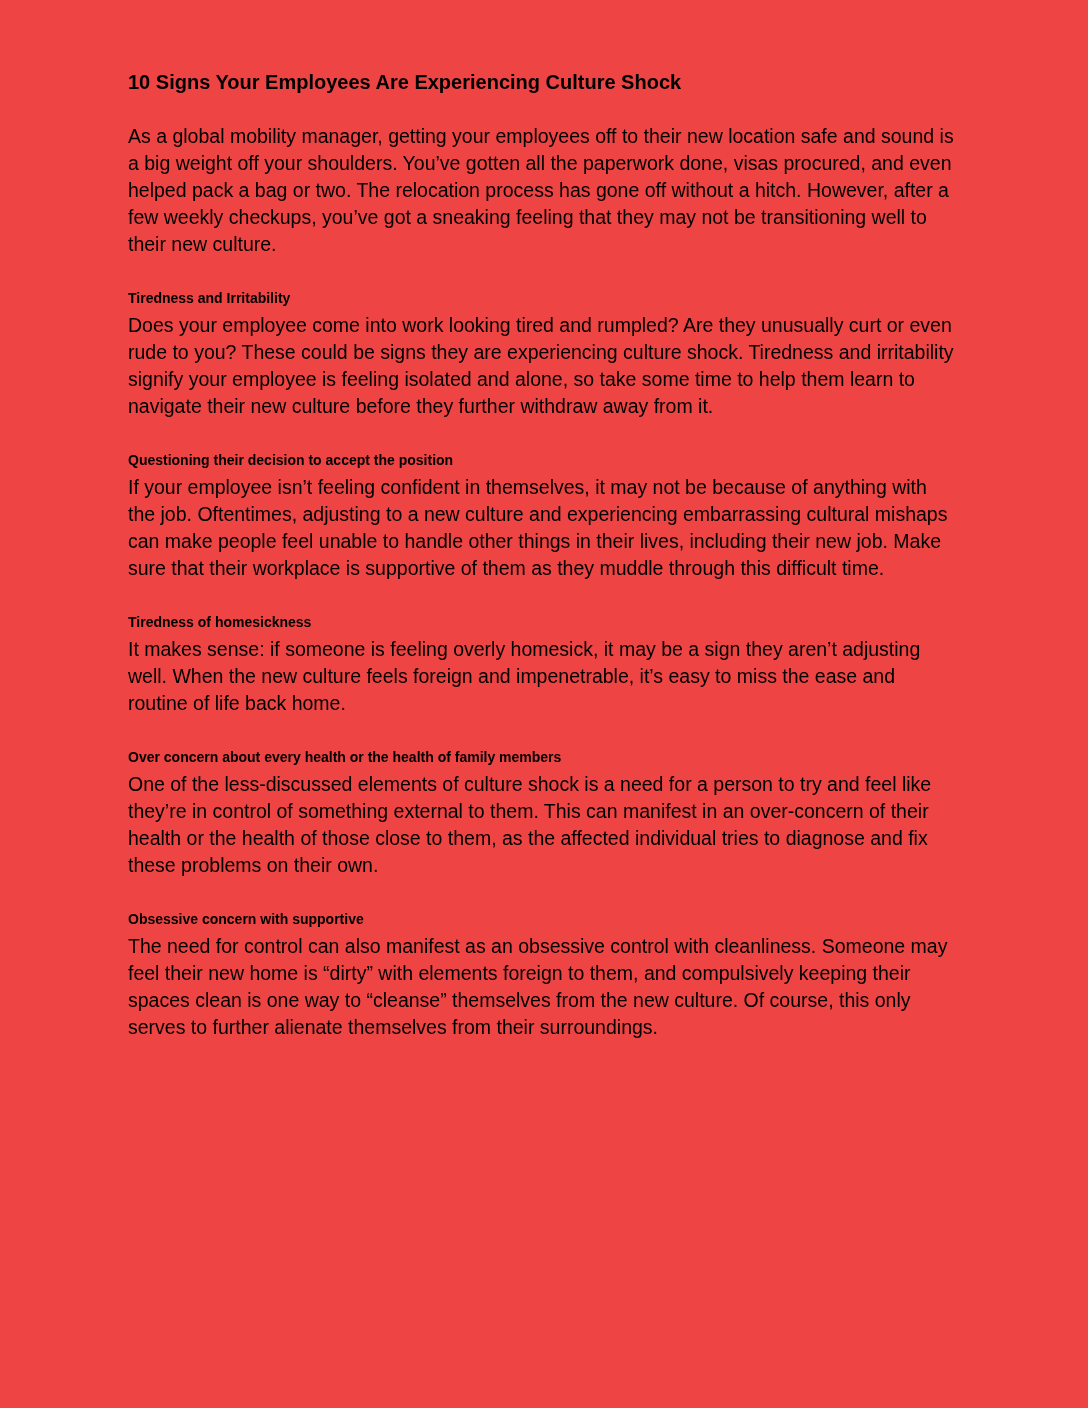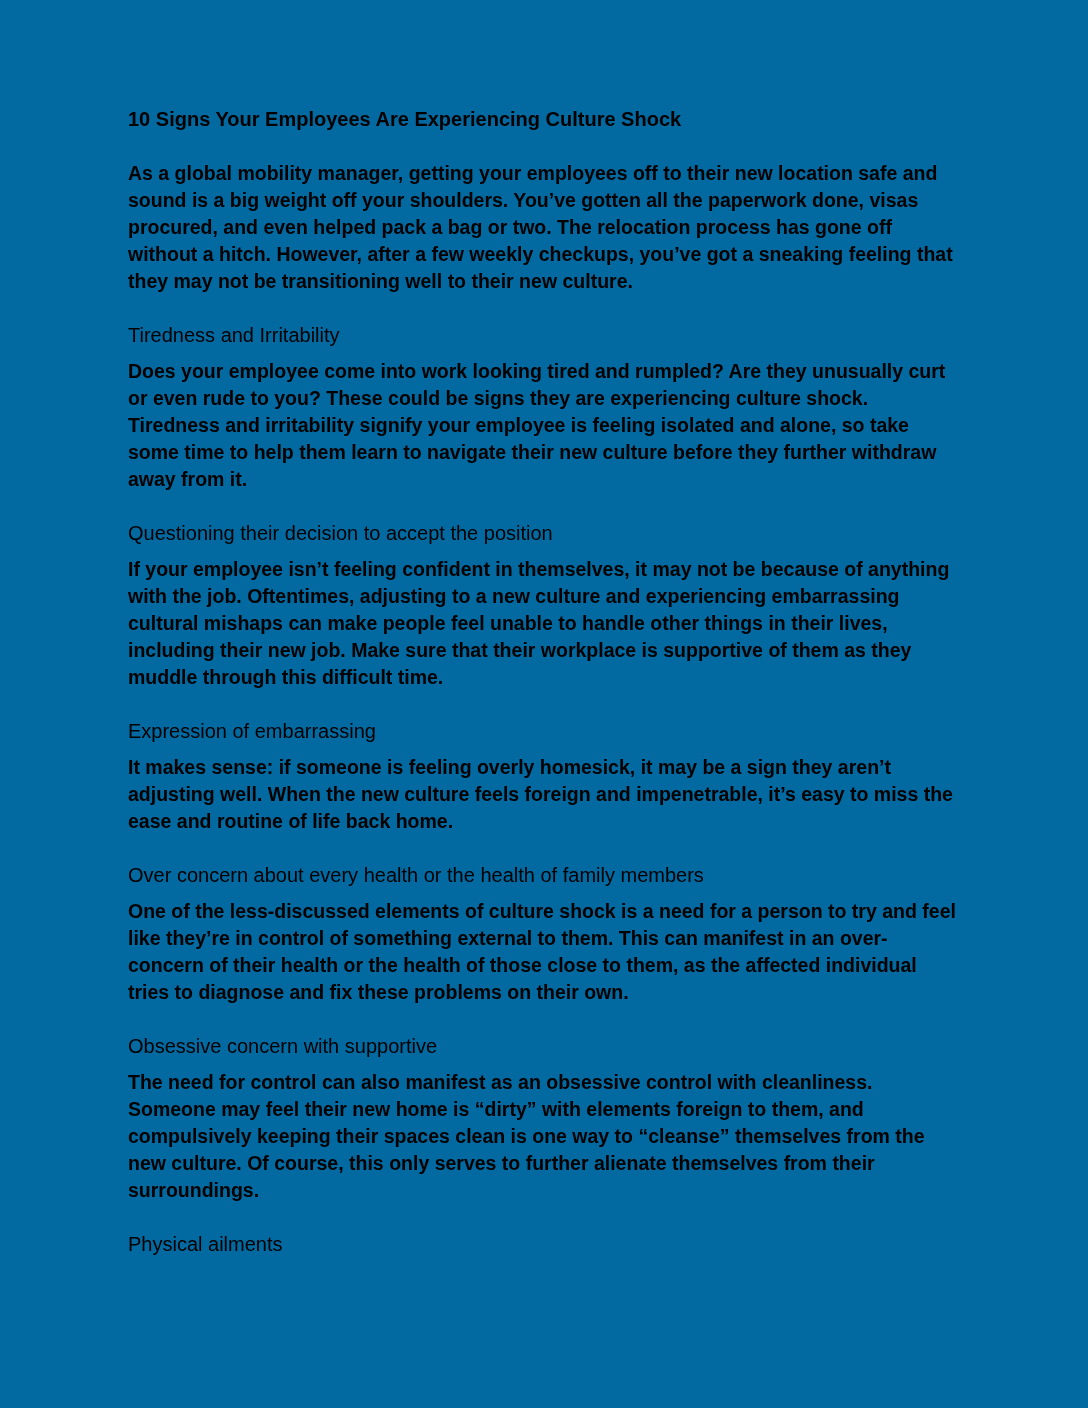--- a/index.html
+++ b/index.html
@@ -11,39 +11,39 @@
     width: 1088px;
     height: 1408px;
     overflow: hidden;
     font-family: "Liberation Sans", "DejaVu Sans", sans-serif;
     color: #000000;
   }
   .page {
     box-sizing: border-box;
     width: 1088px;
     height: 1408px;
-    padding: 106px 130px 0 128px;
-    background: #0369a1;
+    padding: 69px 130px 0 128px;
+    background: #ef4444;
   }
   .doc-title {
     font-size: 20px;
     line-height: 27px;
     font-weight: bold;
     margin: 0 0 27px 0;
   }
   .doc-paragraph {
     font-size: 19.5px;
     line-height: 27px;
-    font-weight: bold;
-    margin: 9px 0 27px 0;
+    font-weight: normal;
+    margin: 0 0 27px 0;
   }
   .section-heading {
-    font-size: 20px;
+    font-size: 14px;
     line-height: 27px;
-    font-weight: normal;
+    font-weight: bold;
     margin: 0;
   }
 </style>
 </head>
 <body>
 
 <div class="page">
 
   <h1 class="doc-title">10 Signs Your Employees Are Experiencing Culture Shock</h1>
 
@@ -54,32 +54,28 @@
     <h2 class="section-heading">Tiredness and Irritability</h2>
     <p class="doc-paragraph">Does your employee come into work looking tired and rumpled? Are they unusually curt or even rude to you? These could be signs they are experiencing culture shock. Tiredness and irritability signify your employee is feeling isolated and alone, so take some time to help them learn to navigate their new culture before they further withdraw away from it.</p>
   </div>
 
   <div class="section">
     <h2 class="section-heading">Questioning their decision to accept the position</h2>
     <p class="doc-paragraph">If your employee isn’t feeling confident in themselves, it may not be because of anything with the job. Oftentimes, adjusting to a new culture and experiencing embarrassing cultural mishaps can make people feel unable to handle other things in their lives, including their new job. Make sure that their workplace is supportive of them as they muddle through this difficult time.</p>
   </div>
 
   <div class="section">
-    <h2 class="section-heading">Expression of embarrassing</h2>
+    <h2 class="section-heading">Tiredness of homesickness</h2>
     <p class="doc-paragraph">It makes sense: if someone is feeling overly homesick, it may be a sign they aren’t adjusting well. When the new culture feels foreign and impenetrable, it’s easy to miss the ease and routine of life back home.</p>
   </div>
 
   <div class="section">
     <h2 class="section-heading">Over concern about every health or the health of family members</h2>
     <p class="doc-paragraph">One of the less-discussed elements of culture shock is a need for a person to try and feel like they’re in control of something external to them. This can manifest in an over-concern of their health or the health of those close to them, as the affected individual tries to diagnose and fix these problems on their own.</p>
   </div>
 
   <div class="section">
     <h2 class="section-heading">Obsessive concern with supportive</h2>
     <p class="doc-paragraph">The need for control can also manifest as an obsessive control with cleanliness. Someone may feel their new home is “dirty” with elements foreign to them, and compulsively keeping their spaces clean is one way to “cleanse” themselves from the new culture. Of course, this only serves to further alienate themselves from their surroundings.</p>
   </div>
 
-  <div class="section">
-    <h2 class="section-heading">Physical ailments</h2>
-    <p class="doc-paragraph"></p>
-  </div>
 
 </div>
 
 </body></html>

